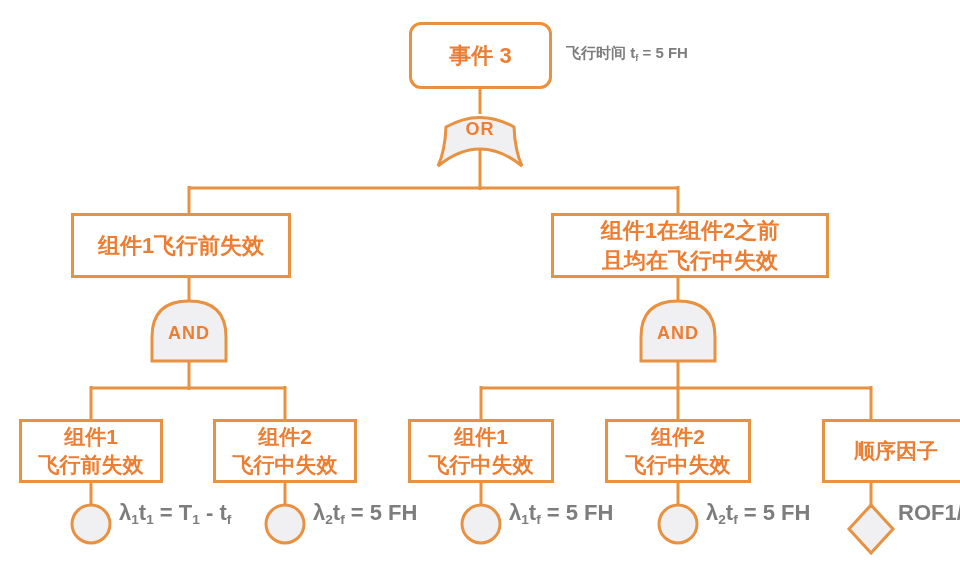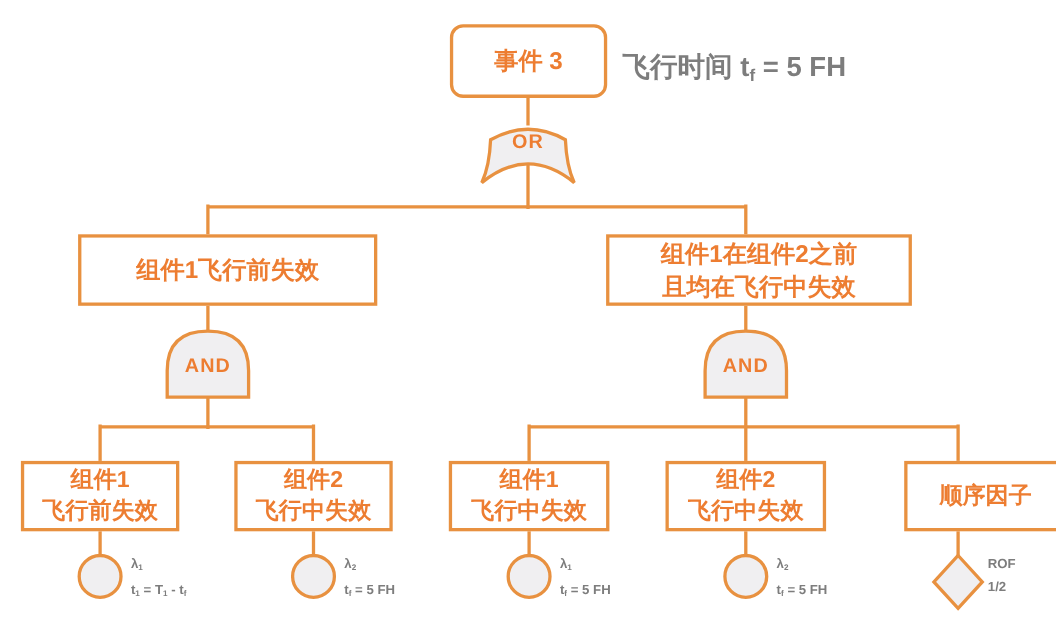--- a/index.html
+++ b/index.html
@@ -24,25 +24,25 @@
     text-align:center;box-sizing:border-box;
   }
   .box.top{font-size:22px;border-radius:12px;}
   .box.branch{font-size:22px;line-height:30px;}
   .box.leaf{font-size:21px;line-height:28px;}
   .gate-label{
     position:absolute;color:var(--orange-text);font-size:18px;letter-spacing:1px;
     transform:translate(-50%,-50%);
   }
   .note{
-    position:absolute;color:var(--gray-text);font-size:25px;white-space:nowrap;
+    position:absolute;color:var(--gray-text);font-size:15px;white-space:nowrap;
   }
   .event-label{
-    position:absolute;color:var(--gray-text);font-size:12px;line-height:21px;
-    display:flex;flex-direction:column;white-space:nowrap;
+    position:absolute;color:var(--gray-text);font-size:22px;line-height:21px;
+    display:flex;flex-direction:row;white-space:nowrap;text-align:center;
   }
   sub{font-size:0.62em;vertical-align:-0.28em;}
 </style>
 </head>
 <body>
 
 <div class="canvas">
 
   <svg class="layer" viewBox="0 0 960 562">
 
@@ -84,21 +84,21 @@
 
   <div class="box top" style="left:409px;top:22px;width:143px;height:67px;">
     <span>事件 3</span>
   </div>
   <div class="note" style="left:566px;top:44px;">飞行时间 t<sub>f</sub> = 5 FH</div>
 
   <div class="gate-label" style="left:480px;top:129px;">OR</div>
   <div class="gate-label" style="left:189px;top:333px;">AND</div>
   <div class="gate-label" style="left:678px;top:333px;">AND</div>
 
-  <div class="box branch" style="left:71px;top:213px;width:272px;height:65px;">
+  <div class="box branch" style="left:71px;top:213px;width:220px;height:65px;">
     <span>组件1飞行前失效</span>
   </div>
   <div class="box branch" style="left:551px;top:213px;width:278px;height:65px;">
     <span>组件1在组件2之前</span>
     <span>且均在飞行中失效</span>
   </div>
 
   <div class="box leaf" style="left:19px;top:419px;width:144px;height:64px;">
     <span>组件1</span>
     <span>飞行前失效</span>

